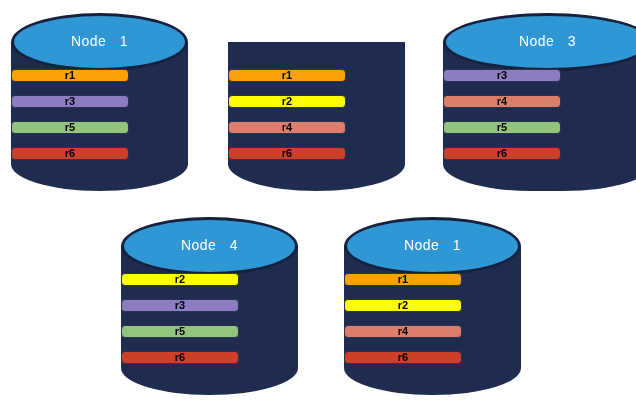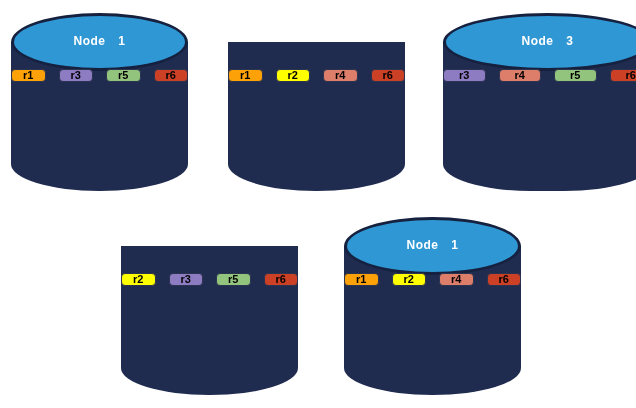--- a/index.html
+++ b/index.html
@@ -40,32 +40,32 @@
     box-sizing: border-box;
     border: 3px solid #16213f;
     border-radius: 50%;
     display: flex;
     align-items: center;
     justify-content: center;
     z-index: 2;
   }
   .node-title {
     color: #ffffff;
-    font-size: 12px;
+    font-size: 14px;
     letter-spacing: 0.5px;
     word-spacing: 9px;
     line-height: 1;
     padding-bottom: 2px;
-    font-weight: bold;
   }
   .bars {
     position: absolute;
     left: 0; right: 0;
     top: 56px;
     display: flex;
+    flex-direction: column;
     align-items: flex-start;
     gap: 13px;
     z-index: 3;
   }
   .bar {
     width: 118px;
     height: 13px;
     box-sizing: border-box;
     border: 1px solid;
     border-radius: 4px;
@@ -140,20 +140,23 @@
         <span class="bar-label">r5</span>
       </div>
       <div class="bar" style="background-color: rgb(204, 65, 37); border-color: rgb(42, 51, 80);">
         <span class="bar-label">r6</span>
       </div>
     </div>
   </div>
 
   <div class="node n4">
     <div class="cyl-body" style="background-color: rgb(31, 43, 79);"></div>
+    <div class="cyl-top" style="background-color: rgb(47, 151, 212); border-color: rgb(22, 33, 63);">
+      <span class="node-title">Node 4</span>
+    </div>
     <div class="bars">
       <div class="bar" style="background-color: rgb(255, 255, 0); border-color: rgb(42, 51, 80);">
         <span class="bar-label">r2</span>
       </div>
       <div class="bar" style="background-color: rgb(142, 124, 195); border-color: rgb(42, 51, 80);">
         <span class="bar-label">r3</span>
       </div>
       <div class="bar" style="background-color: rgb(147, 196, 125); border-color: rgb(42, 51, 80);">
         <span class="bar-label">r5</span>
       </div>

